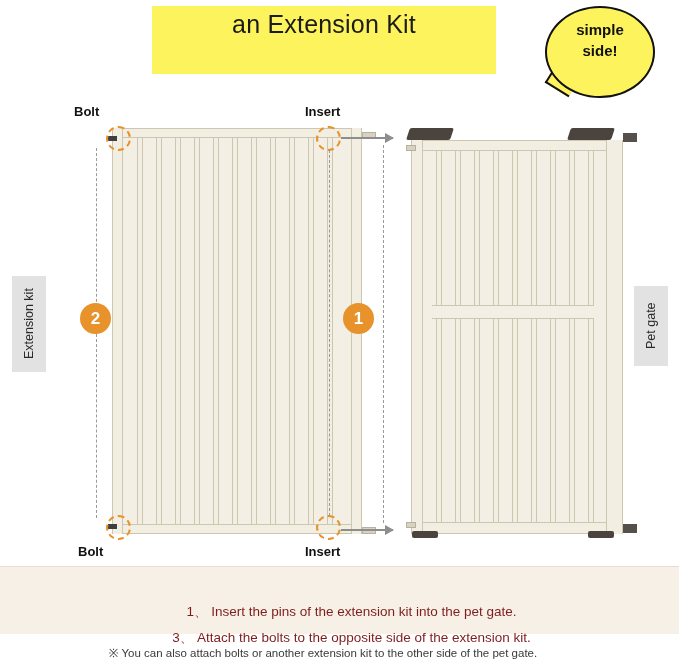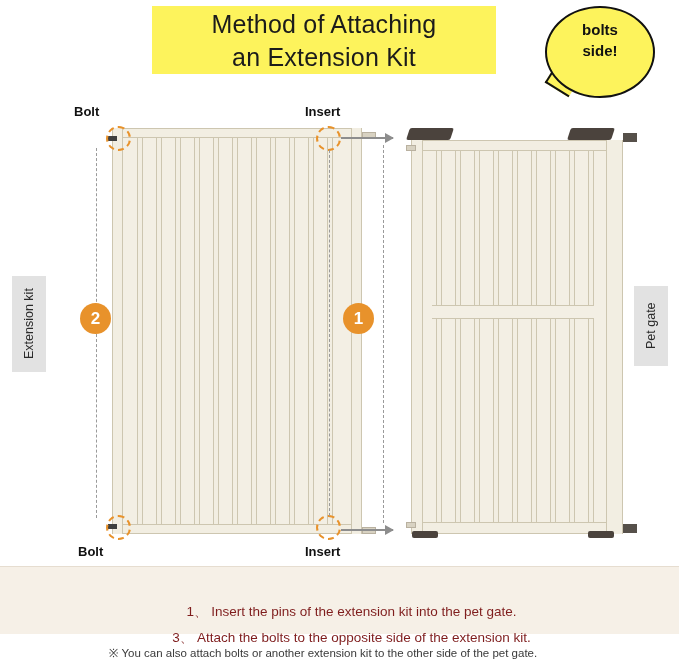--- a/index.html
+++ b/index.html
@@ -230,29 +230,28 @@
     background: #e6ddd0;
   }
 </style>
 </head>
 <body>
 
 <div id="page">
 
   <div class="title-band"></div>
   <div class="title-text">
-    <div>Method of Attaching</div>
     <div>an Extension Kit</div>
   </div>
 
   <div class="badge">
     <div class="badge-tail"></div>
     <div class="badge-circle"></div>
     <div class="badge-text">
-      <div>bolts</div>
+      <div>simple</div>
       <div>side!</div>
     </div>
   </div>
 
   <div class="frame" style="left:112px; top:128px; width:250px; height:406px;"></div>
 
   <div class="hbar" style="left:112px; top:128px; width:250px; height:10px;"></div>
 
   <div class="hbar" style="left:112px; top:524px; width:250px; height:10px;"></div>
 

